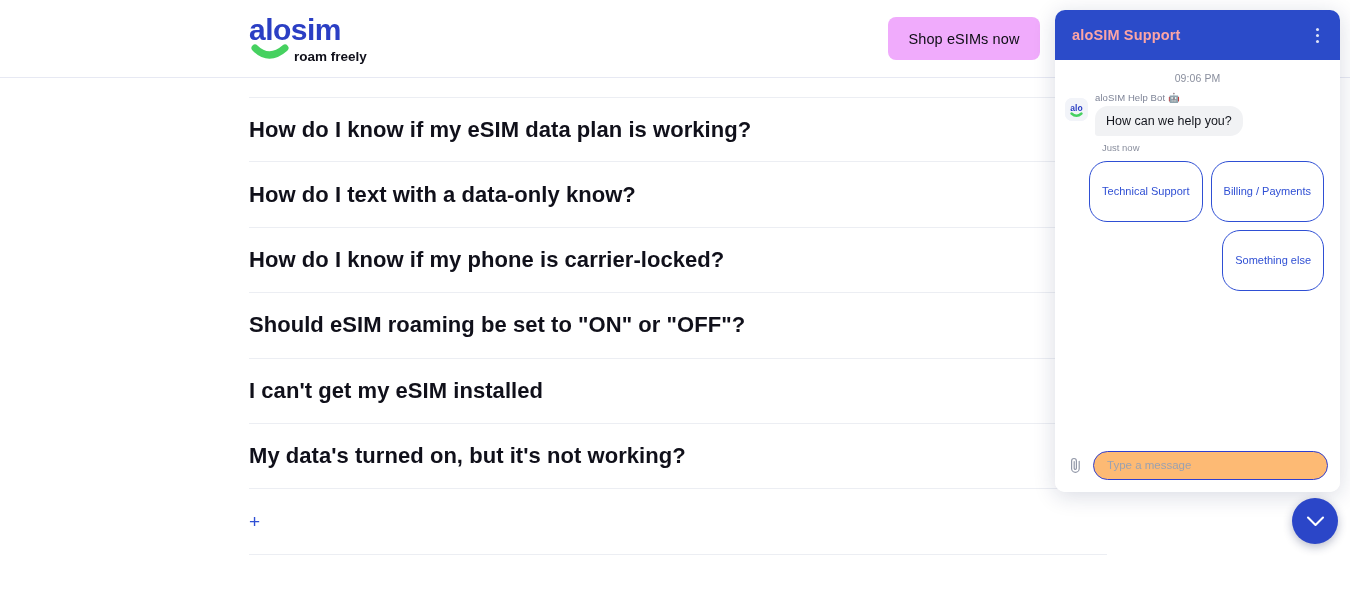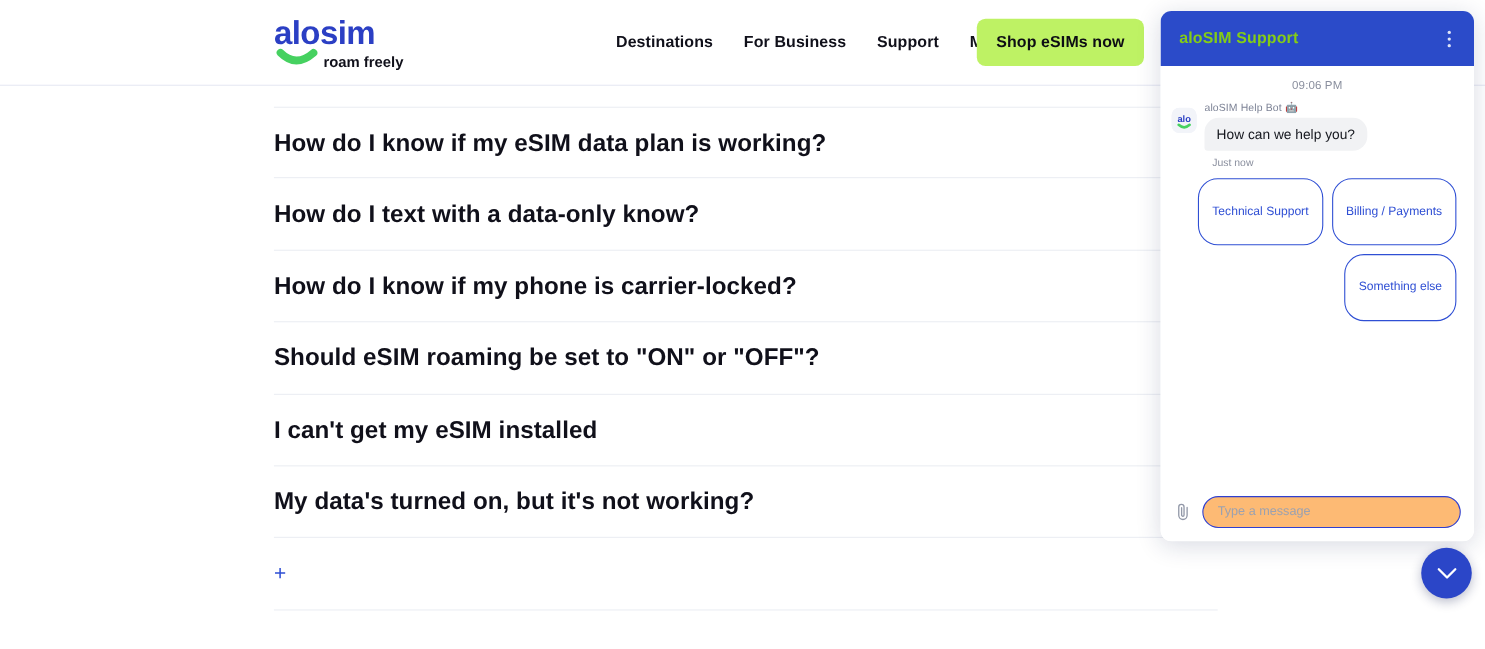--- a/index.html
+++ b/index.html
@@ -64,27 +64,27 @@
     white-space: nowrap;
   }
   .nav-item:first-child { padding-left: 0; }
 
   .shop-btn {
     position: absolute;
     left: 888px;
     top: 17px;
     width: 152px;
     height: 43px;
-    background: #bef264;
+    background: #f0abfc;
     border: none;
     border-radius: 8px;
     color: #0d0d14;
     font-family: "Liberation Sans", sans-serif;
     font-size: 14.5px;
-    font-weight: 700;
+    font-weight: 400;
     letter-spacing: 0.1px;
     cursor: pointer;
   }
 
   
   .faq-list {
     position: absolute;
     top: 97px;
     left: 249px;
     width: 858px;
@@ -137,21 +137,21 @@
     height: 50px;
     background: #2b4bc9;
     display: flex;
     align-items: center;
     padding: 0 12px 0 17px;
     flex: 0 0 auto;
   }
 
   .chat-title {
     flex: 1;
-    color: #84cc16;
+    color: #fca5a5;
     font-size: 14.5px;
     font-weight: 700;
     letter-spacing: 0.15px;
   }
 
   .kebab {
     width: 22px;
     height: 24px;
     display: flex;
     flex-direction: column;
@@ -317,26 +317,20 @@
   <header class="site-header">
 
     <a class="brand">
       <svg width="125" height="54" viewBox="0 0 125 54" xmlns="http://www.w3.org/2000/svg">
         <text x="0" y="28" font-family="Liberation Sans, sans-serif" font-size="30" font-weight="700" fill="#2b3fc4" letter-spacing="-0.5">alosim</text>
         <path d="M6 36 Q20 50 36 36" stroke="#46d160" stroke-width="7" fill="none" stroke-linecap="round"></path>
         <text x="45" y="49" font-family="Liberation Sans, sans-serif" font-size="13.5" font-weight="700" fill="#10101a">roam freely</text>
       </svg>
     </a>
 
-    <nav class="nav">
-      <span class="nav-item">Destinations</span>
-      <span class="nav-item">For Business</span>
-      <span class="nav-item">Support</span>
-      <span class="nav-item">My eSIMs</span>
-    </nav>
 
     <button class="shop-btn">Shop eSIMs now</button>
   </header>
 
   <section class="faq-list">
 
     <div class="faq-item">
       <span class="faq-q">How do I know if my eSIM data plan is working?</span>
       <span class="faq-plus hidden">+</span>
     </div>

